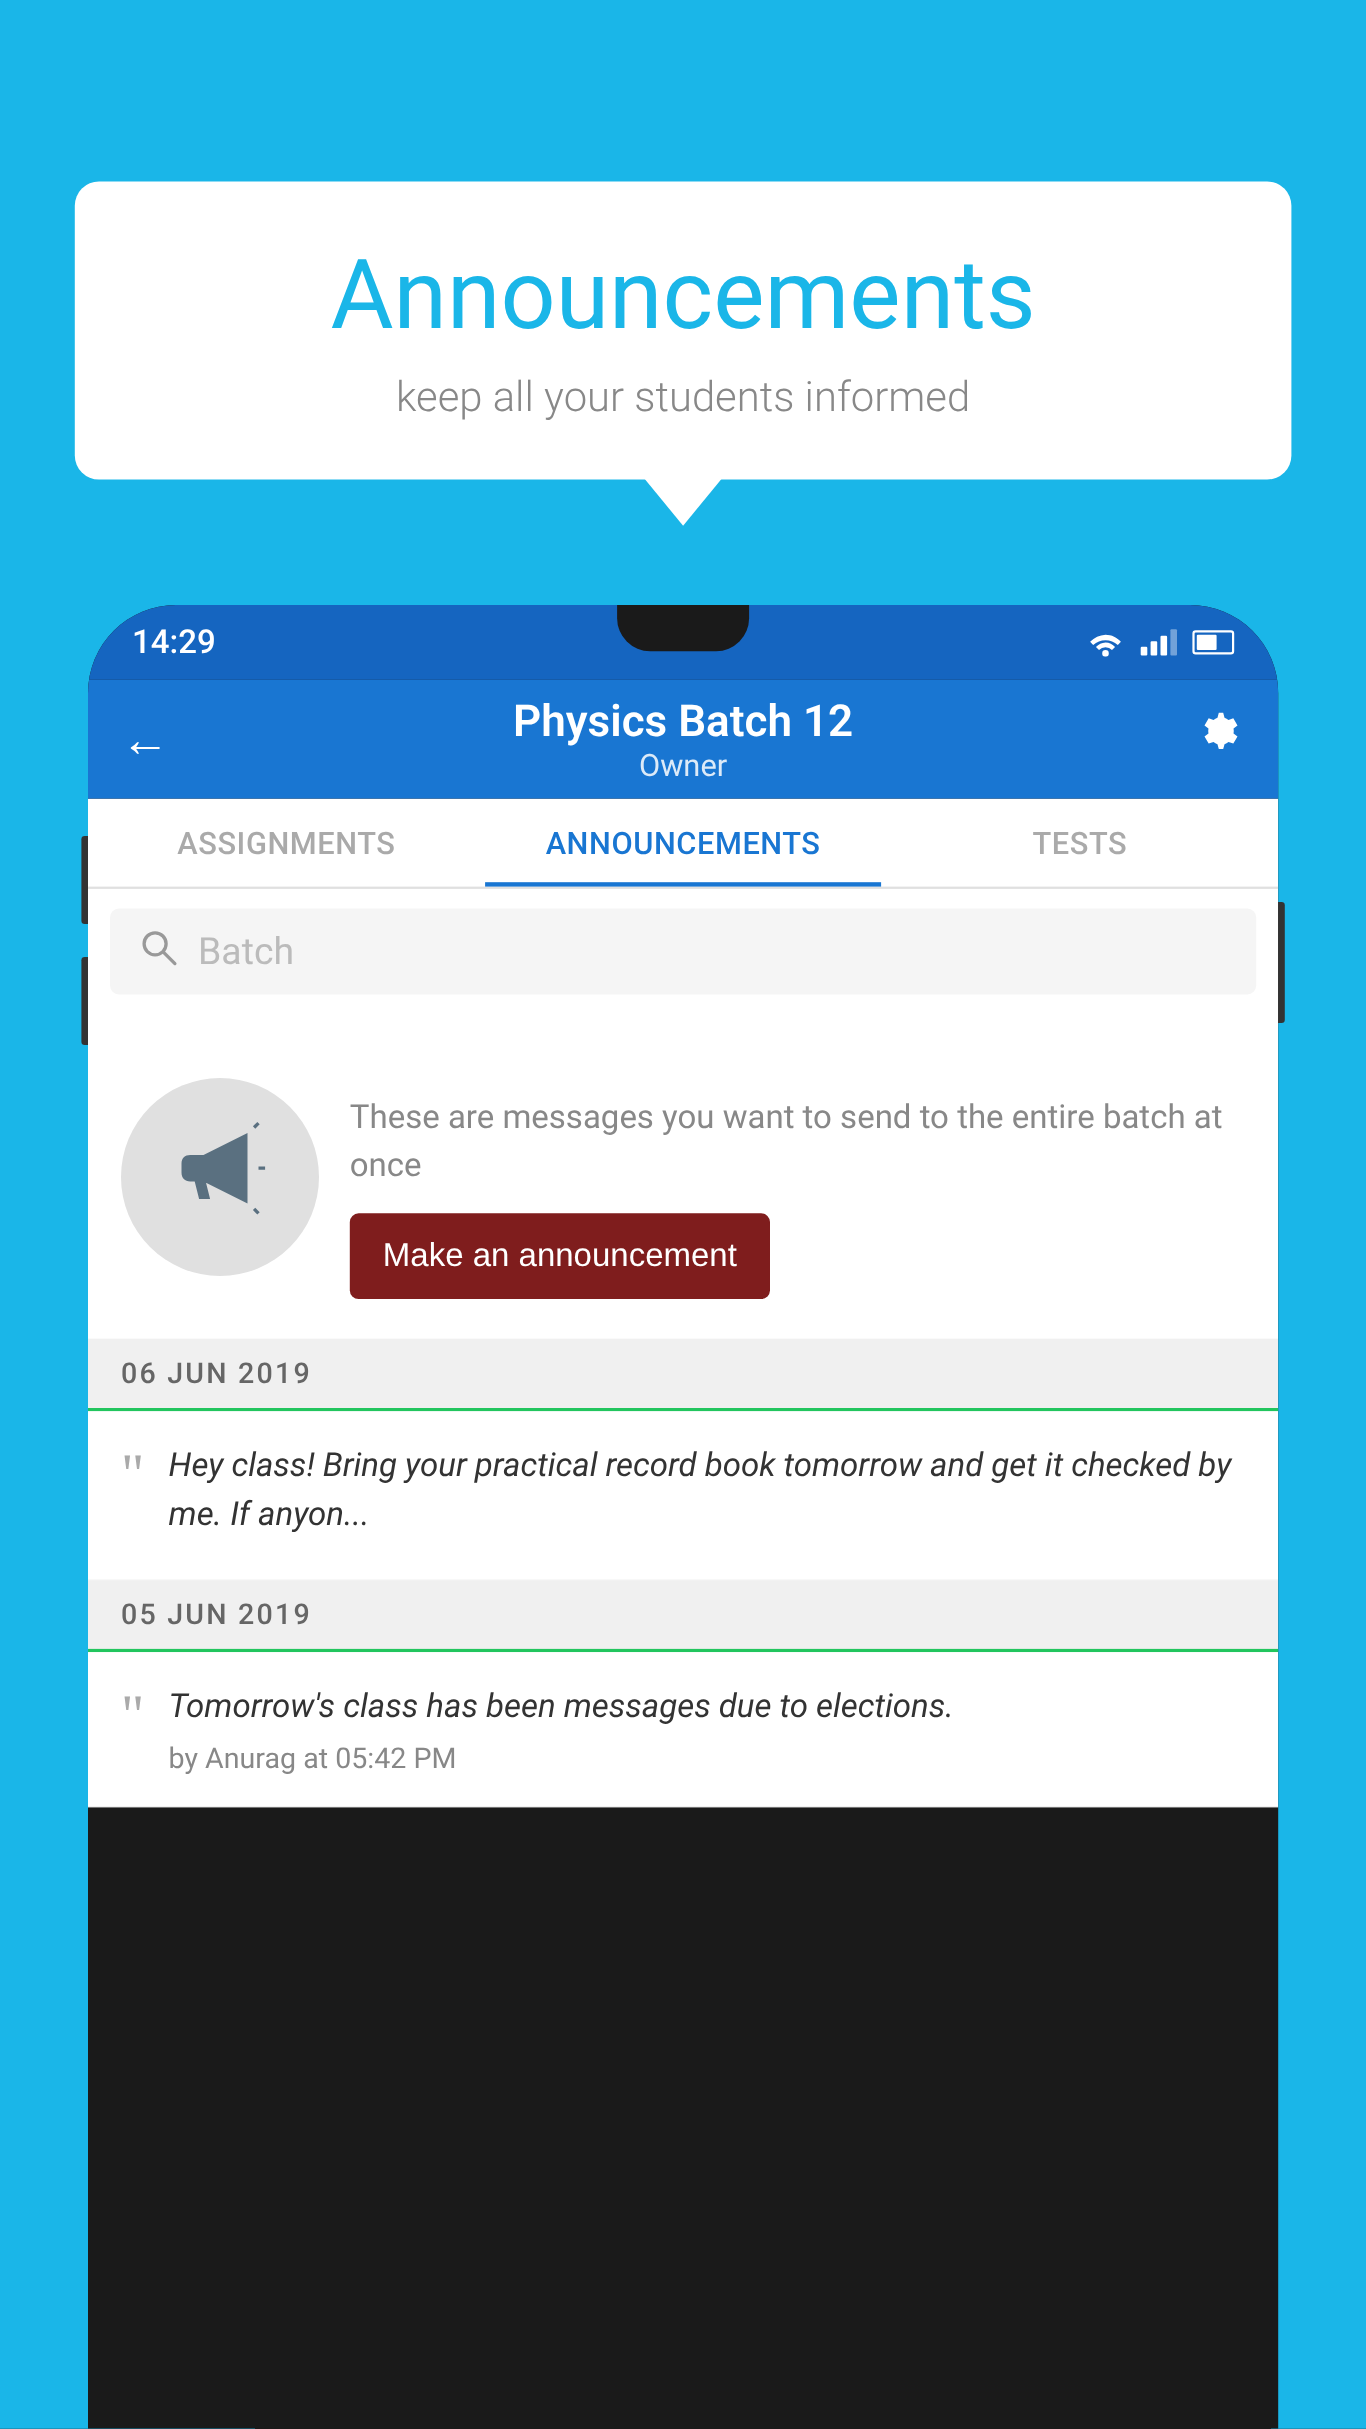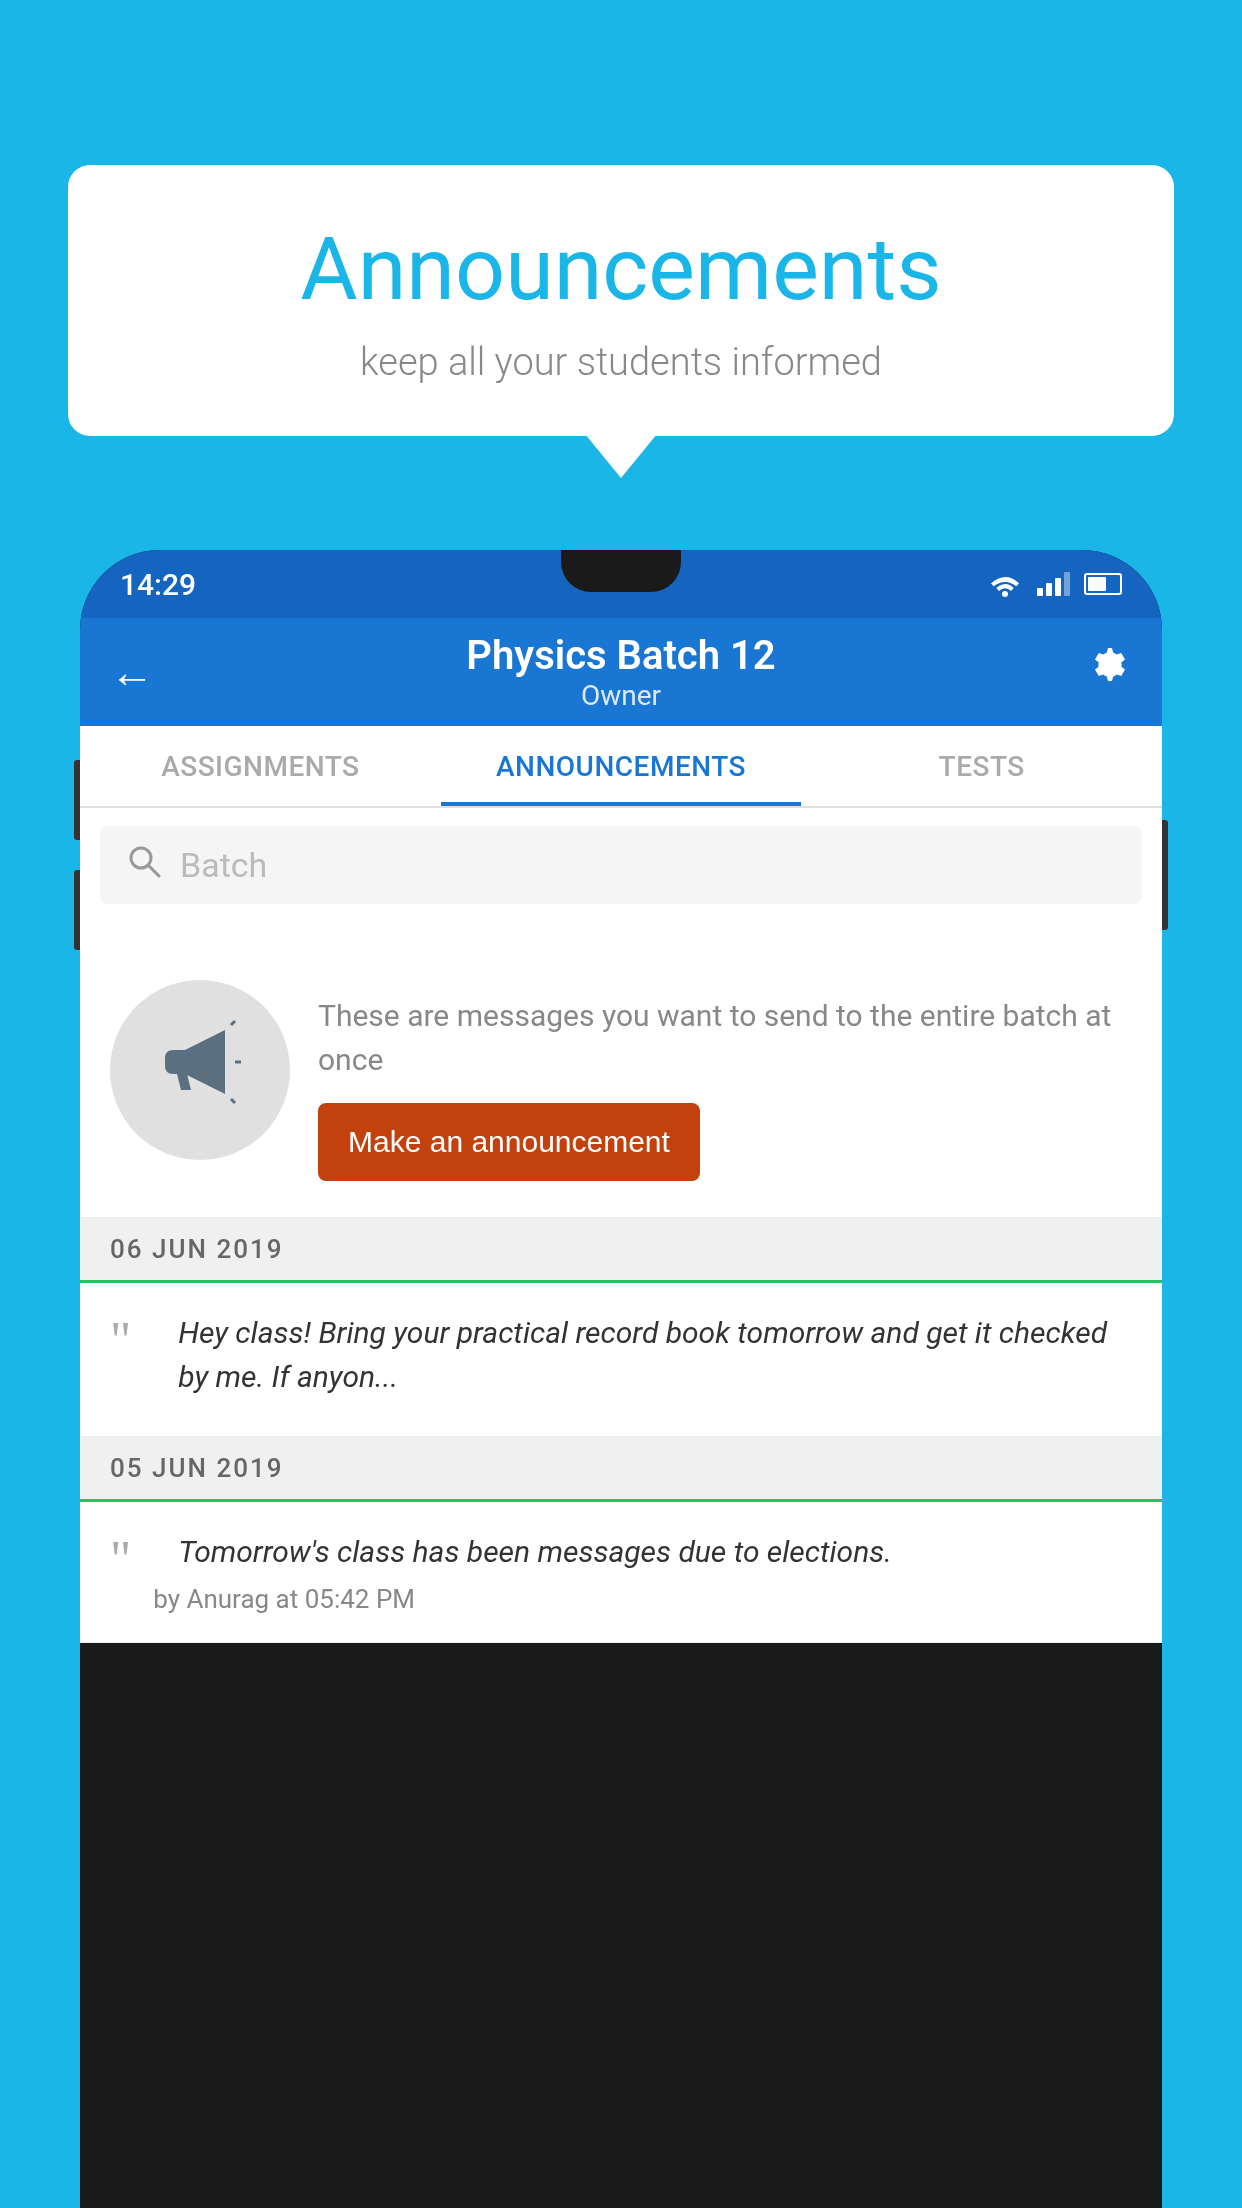--- a/index.html
+++ b/index.html
@@ -261,21 +261,21 @@
 
     .empty-state-text {
       font-size: 30px;
       color: #888;
       line-height: 1.45;
       margin-bottom: 22px;
       margin-top: 36px;
     }
 
     .make-announcement-btn {
-      background: #c2410c;
+      background: #7f1d1d;
       color: white;
       border: none;
       border-radius: 8px;
       padding: 22px 30px;
       font-size: 30px;
       font-weight: 500;
       cursor: pointer;
       display: inline-block;
     }
 
@@ -312,21 +312,20 @@
     .announcement-content {
       flex: 1;
     }
 
     .announcement-text {
       font-size: 30px;
       color: #333;
       font-style: italic;
       line-height: 1.45;
       margin-bottom: 10px;
-      margin-left: 25px;
     }
 
     .announcement-meta {
       font-size: 26px;
       color: #888;
     }
 
     
     .phone-side-vol {
       position: absolute;

